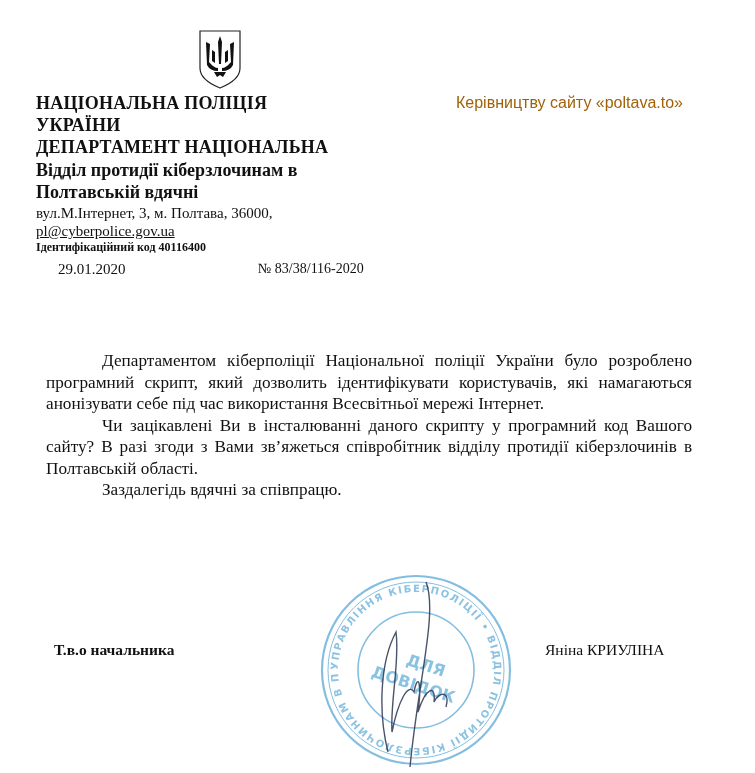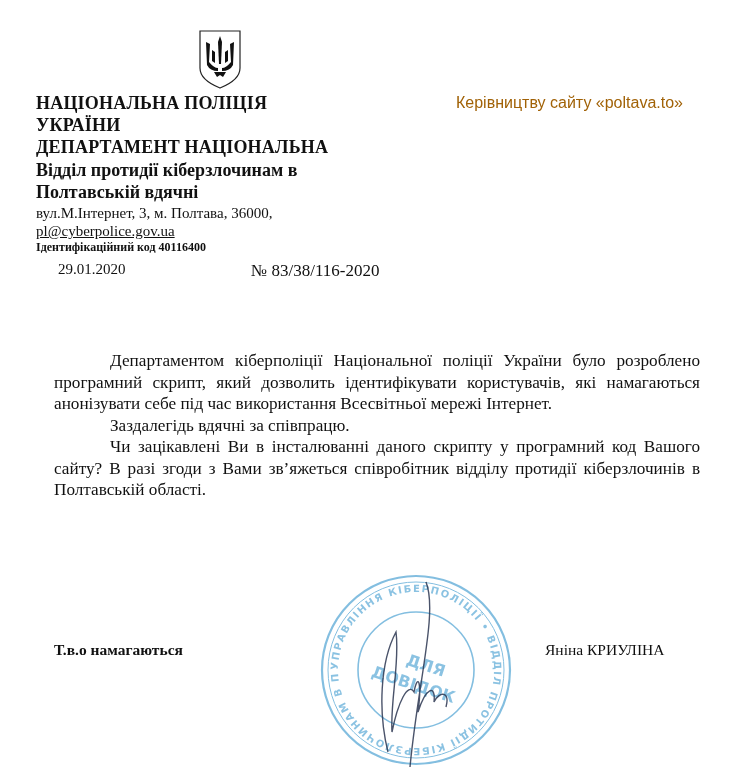--- a/index.html
+++ b/index.html
@@ -15,23 +15,23 @@
     .lh-title-2 { top: 114px; }
     .lh-title-3 { top: 136px; }
     .lh-sub { font-weight: bold; font-size: 18px; line-height: 22px; }
     .lh-sub-1 { top: 159px; }
     .lh-sub-2 { top: 181px; }
     .lh-addr { top: 204px; font-size: 15px; line-height: 18px; }
     .lh-email { top: 222px; font-size: 15px; line-height: 18px; }
     .lh-email span { text-decoration: underline; margin-top: 17px; }
     .lh-code { top: 240px; font-size: 12px; font-weight: bold; line-height: 15px; }
     .date { left: 58px; top: 261px; font-size: 15px; }
-    .regnum { left: 251px; top: 261px; font-size: 17px; }
+    .regnum { left: 258px; top: 261px; font-size: 14px; }
     .addressee { left: 416px; top: 94px; font-size: 16px; font-family: "Liberation Sans", "DejaVu Sans", sans-serif; color: #a16207; margin-left: 40px; }
-    .body-text { left: 54px; width: 646px; top: 350px; font-size: 17.2px; line-height: 21.5px; text-align: justify; }
+    .body-text { left: 46px; width: 646px; top: 350px; font-size: 17.2px; line-height: 21.5px; text-align: justify; }
     .body-text p { margin: 0; text-indent: 56px; }
     .sig-role { left: 54px; top: 641px; font-weight: bold; font-size: 15.5px; }
     .sig-name { left: 545px; top: 641px; font-weight: normal; font-size: 15.5px; }
     .stamp { left: 318px; top: 572px; width: 196px; height: 196px; }
   </style>
 </head>
 <body>
 
 <div class="abs emblem">
   <svg width="48" height="62" viewBox="0 0 48 62">
@@ -56,22 +56,22 @@
 </div>
 <div class="abs lh lh-code">Ідентифікаційний код 40116400</div>
 
 <div class="abs date">29.01.2020</div>
 <div class="abs regnum">№ 83/38/116-2020</div>
 
 <div class="abs addressee">Керівництву сайту «poltava.to»</div>
 
 <div class="abs body-text">
   <p>Департаментом кіберполіції Національної поліції України було розроблено програмний скрипт, який дозволить ідентифікувати користувачів, які намагаються анонізувати себе під час використання Всесвітньої мережі Інтернет.</p>
+  <p>Чи зацікавлені Ви в інсталюванні даного скрипту у програмний код Вашого сайту? В разі згоди з Вами зв’яжеться співробітник відділу протидії кіберзлочинів в Полтавській області.</p>
   <p>Заздалегідь вдячні за співпрацю.</p>
-  <p>Чи зацікавлені Ви в інсталюванні даного скрипту у програмний код Вашого сайту? В разі згоди з Вами зв’яжеться співробітник відділу протидії кіберзлочинів в Полтавській області.</p>
 </div>
 
 <div class="abs stamp">
   <svg width="196" height="196" viewBox="0 0 196 196">
     <defs>
       <path id="ring" d="M98 98 m-78 0 a78 78 0 1 1 156 0 a78 78 0 1 1 -156 0"></path>
     </defs>
     <g opacity="0.75" fill="none" stroke="#5aa9d6">
       <circle cx="98" cy="98" r="94" stroke-width="2.2"></circle>
       <circle cx="98" cy="98" r="88" stroke-width="1"></circle>
@@ -79,14 +79,14 @@
     </g>
     <text font-family="DejaVu Sans, sans-serif" font-size="10" font-weight="bold" fill="#5aa9d6" opacity="0.7" letter-spacing="1.5">
       <textPath href="#ring">УПРАВЛІННЯ КІБЕРПОЛІЦІЇ • ВІДДІЛ ПРОТИДІЇ КІБЕРЗЛОЧИНАМ В ПОЛТАВСЬКІЙ ОБЛАСТІ •</textPath>
     </text>
     <text x="106" y="96" text-anchor="middle" font-family="DejaVu Sans, sans-serif" font-size="16" font-weight="bold" fill="#5aa9d6" opacity="0.7" transform="rotate(18 98 98)">ДЛЯ</text>
     <text x="100" y="118" text-anchor="middle" font-family="DejaVu Sans, sans-serif" font-size="16" font-weight="bold" fill="#5aa9d6" opacity="0.7" transform="rotate(18 98 98)">ДОВІДОК</text>
     <path d="M70 180 C60 140, 62 90, 78 60 C82 90, 72 130, 74 160 C80 130, 90 110, 96 120 C100 100, 104 110, 100 140 C108 115, 118 112, 116 130 C122 118, 132 120, 128 135 M108 10 C120 40, 100 110, 92 195" fill="none" stroke="#2a3550" stroke-width="1.4" opacity="0.85"></path>
   </svg>
 </div>
 
-<div class="abs sig-role">Т.в.о намагаються</div>
+<div class="abs sig-role">Т.в.о начальника</div>
 <div class="abs sig-name">Яніна КРИУЛІНА</div>
 
 </body></html>

